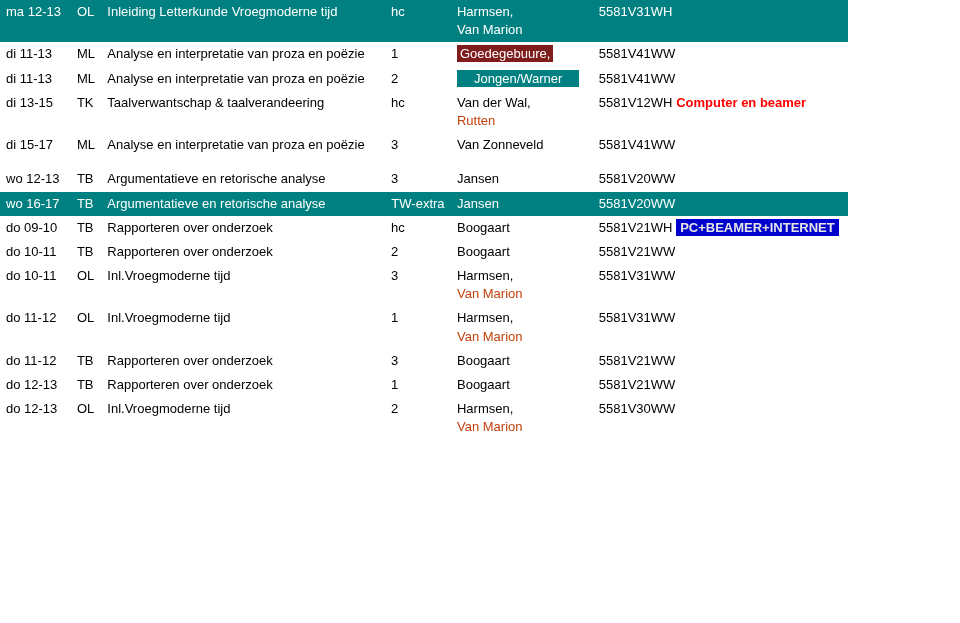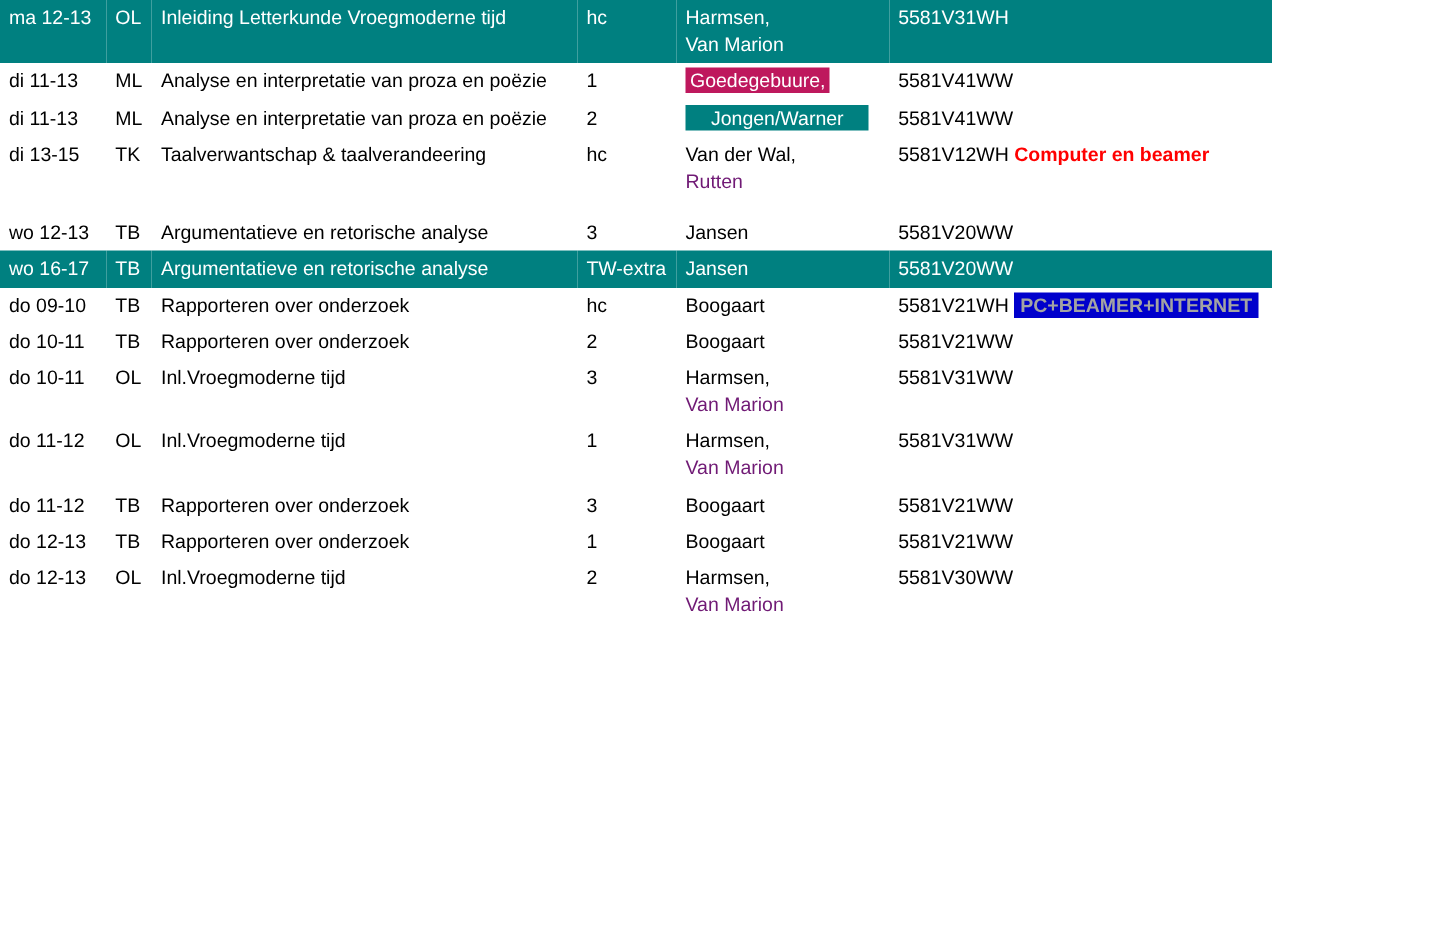--- a/index.html
+++ b/index.html
@@ -28,26 +28,26 @@
     }
     tr.highlighted-green td .sub-line {
       color: #fff;
     }
     .tag-red {
       color: red;
       font-weight: bold;
     }
     .tag-blue {
       background-color: #0000cc;
-      color: #a3a3a3;
+      color: #e5e5e5;
       font-weight: bold;
       padding: 1px 4px;
     }
     .sub-line {
-      color: #701a75;
+      color: #c2410c;
       display: block;
     }
     .room-code {
       white-space: nowrap;
     }
   </style>
 </head>
 <body>
 
 <div class="table-container">
@@ -59,55 +59,63 @@
     <td style="min-width:280px;"><span>Inleiding Letterkunde Vroegmoderne tijd</span></td>
     <td style="min-width:60px;"><span>hc</span></td>
     <td style="min-width:140px;"><span>Harmsen,</span><br><span class="sub-line">Van Marion</span></td>
     <td style="min-width:100px;"><span class="room-code">5581V31WH</span></td>
   </tr>
         <tr>
     <td style="white-space:nowrap;min-width:70px;"><span>di 11-13</span></td>
     <td style="min-width:30px;"><span>ML</span></td>
     <td style="min-width:280px;"><span>Analyse en interpretatie van proza en poëzie</span></td>
     <td style="min-width:60px;"><span>1</span></td>
-    <td style="min-width:140px;"><span style="background:#be185d;color:#fff;padding:1px 3px;">Goedegebuure,</span></td>
+    <td style="min-width:140px;"><span style="background:#7f1d1d;color:#fff;padding:1px 3px;">Goedegebuure,</span></td>
     <td style="min-width:100px;"><span class="room-code">5581V41WW</span></td>
   </tr>
         <tr>
     <td style="white-space:nowrap;min-width:70px;"><span>di 11-13</span></td>
     <td style="min-width:30px;"><span>ML</span></td>
     <td style="min-width:280px;"><span>Analyse en interpretatie van proza en poëzie</span></td>
     <td style="min-width:60px;"><span>2</span></td>
     <td style="min-width:140px;"><span style="background:#008080;color:#fff;padding:1px 17px;">Jongen/Warner</span></td>
     <td style="min-width:100px;"><span class="room-code">5581V41WW</span></td>
   </tr>
         <tr>
     <td style="white-space:nowrap;min-width:70px;"><span>di 13-15</span></td>
     <td style="min-width:30px;"><span>TK</span></td>
     <td style="min-width:280px;"><span>Taalverwantschap &amp; taalverandeering</span></td>
     <td style="min-width:60px;"><span>hc</span></td>
     <td style="min-width:140px;"><span>Van der Wal,</span><br><span class="sub-line">Rutten</span></td>
     <td style="min-width:100px;"><span class="room-code">5581V12WH</span> <span class="tag-red">Computer en beamer</span></td>
   </tr>
         <tr>
+    <td style="white-space:nowrap;min-width:70px;"><span>di 15-17</span></td>
+    <td style="min-width:30px;"><span>ML</span></td>
+    <td style="min-width:280px;"><span>Analyse en interpretatie van proza en poëzie</span></td>
+    <td style="min-width:60px;"><span>3</span></td>
+    <td style="min-width:140px;"><span>Van Zonneveld</span></td>
+    <td style="min-width:100px;"><span class="room-code">5581V41WW</span></td>
+  </tr>
+        <tr>
           <td colspan="6" style="height:10px;"></td>
         </tr>
         <tr>
     <td style="white-space:nowrap;min-width:70px;"><span>wo 12-13</span></td>
     <td style="min-width:30px;"><span>TB</span></td>
     <td style="min-width:280px;"><span>Argumentatieve en retorische analyse</span></td>
     <td style="min-width:60px;"><span>3</span></td>
     <td style="min-width:140px;"><span>Jansen</span></td>
     <td style="min-width:100px;"><span class="room-code">5581V20WW</span></td>
   </tr>
         <tr class="highlighted-green">
     <td style="white-space:nowrap;min-width:70px;"><span>wo 16-17</span></td>
     <td style="min-width:30px;"><span>TB</span></td>
     <td style="min-width:280px;"><span>Argumentatieve en retorische analyse</span></td>
-    <td style="min-width:60px;"><span>TW-extra</span></td>
+    <td style="min-width:60px;text-align:center;"><span>TW-extra</span></td>
     <td style="min-width:140px;"><span>Jansen</span></td>
     <td style="min-width:100px;"><span class="room-code">5581V20WW</span></td>
   </tr>
         <tr>
     <td style="white-space:nowrap;min-width:70px;"><span>do 09-10</span></td>
     <td style="min-width:30px;"><span>TB</span></td>
     <td style="min-width:280px;"><span>Rapporteren over onderzoek</span></td>
     <td style="min-width:60px;"><span>hc</span></td>
     <td style="min-width:140px;"><span>Boogaart</span></td>
     <td style="min-width:100px;"><span class="room-code">5581V21WH</span> <span class="tag-blue">PC+BEAMER+INTERNET</span></td>

